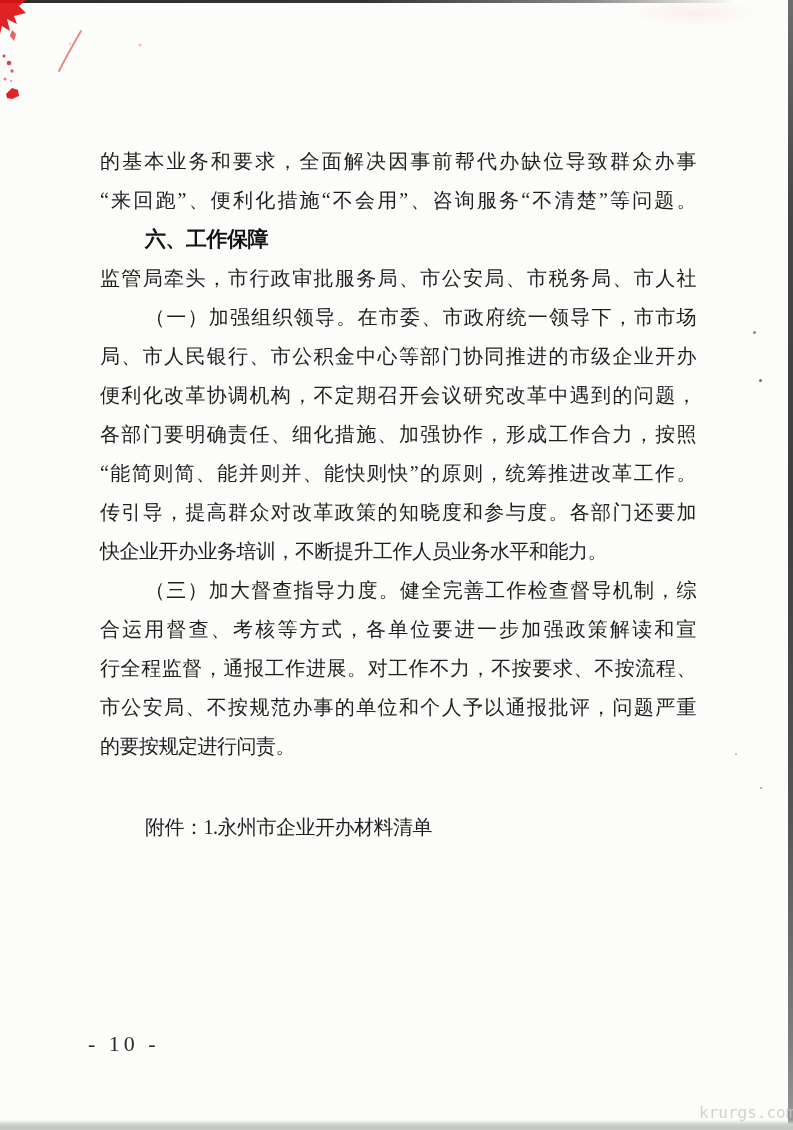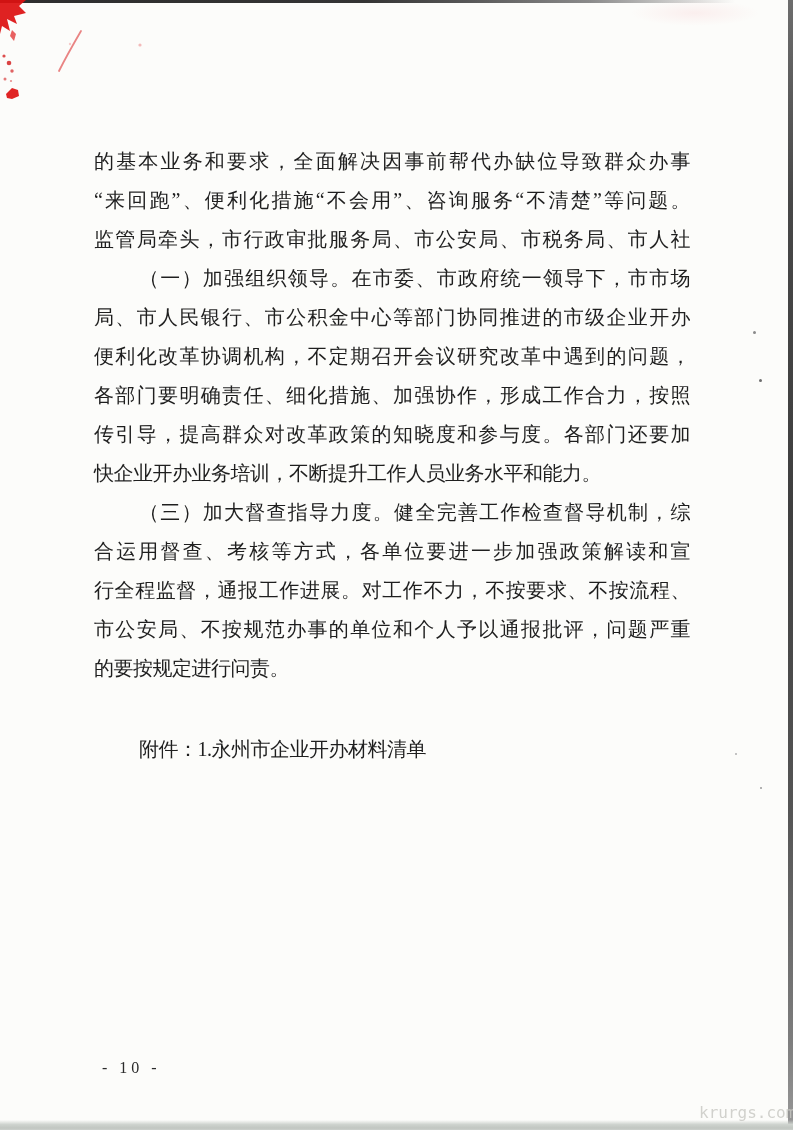--- a/index.html
+++ b/index.html
@@ -30,42 +30,41 @@
   }
   .speck{position:absolute;border-radius:50%;}
   .speck.s1{left:753px;top:331px;width:3px;height:3px;background:#8a8a8a;}
   .speck.s2{left:759px;top:379px;width:3px;height:3px;background:#6d6d6d;}
   .speck.s3{left:760px;top:787px;width:2px;height:2px;background:#9a9a9a;}
   .speck.s4{left:735px;top:753px;width:2px;height:2px;background:#b0b0b0;}
   
   .ink-marks{position:absolute;left:0;top:0;}
   
   .text-block{
-    position:absolute;left:94px;top:142px;width:596px;
+    position:absolute;left:100px;top:142px;width:596px;
   }
   .line{
     height:39px;line-height:39px;
     font-size:20px;letter-spacing:-0.5px;
     white-space:nowrap;
   }
   .line.justify{
     text-align:justify;
     text-align-last:justify;
     white-space:normal;
     overflow:hidden;
   }
   .line.heading{
     font-weight:700;font-size:21px;color:#141414;
   }
   .line.spacer{height:42px;}
   .page-number{
-    position:absolute;left:102px;top:1031px;
-    font-size:16px;letter-spacing:4px;color:#2b2b2b;
+    position:absolute;left:88px;top:1031px;
+    font-size:22px;letter-spacing:4px;color:#2b2b2b;
     font-family:"Liberation Serif","DejaVu Serif",serif;
-    margin-top:28px;
   }
   .watermark{
     position:absolute;left:699px;top:1103px;
     font-family:"DejaVu Sans Mono","Liberation Mono",monospace;
     font-size:16px;color:#c7c7c2;opacity:0.8;
     letter-spacing:0px;white-space:nowrap;
   }
 </style>
 </head>
 <body>
@@ -91,25 +90,27 @@
     <circle cx="5" cy="79" r="1.5" fill="#d42222" opacity="0.6"></circle>
     <circle cx="11" cy="81" r="1.1" fill="#d42222" opacity="0.5"></circle>
     <path d="M6,94 L12,88 L18,90 L19,96 L12,99 L7,98 Z" fill="#dd1111" opacity="0.92"></path>
     <circle cx="140" cy="45" r="1.6" fill="#e86a6a" opacity="0.45"></circle>
     <circle cx="70" cy="44" r="1.2" fill="#e86a6a" opacity="0.35"></circle>
   </svg>
 
   <div class="text-block" id="text-block">
       <div class="line justify">的基本业务和要求，全面解决因事前帮代办缺位导致群众办事</div>
       <div class="line justify">“来回跑”、便利化措施“不会用”、咨询服务“不清楚”等问题。</div>
+      <div class="line heading" style="text-indent: 45px;">六、工作保障</div>
       <div class="line justify">监管局牵头，市行政审批服务局、市公安局、市税务局、市人社</div>
       <div class="line justify" style="text-indent: 45px;">（一）加强组织领导。在市委、市政府统一领导下，市市场</div>
       <div class="line justify">局、市人民银行、市公积金中心等部门协同推进的市级企业开办</div>
       <div class="line justify">便利化改革协调机构，不定期召开会议研究改革中遇到的问题，</div>
       <div class="line justify">各部门要明确责任、细化措施、加强协作，形成工作合力，按照</div>
+      <div class="line justify">“能简则简、能并则并、能快则快”的原则，统筹推进改革工作。</div>
       <div class="line justify">传引导，提高群众对改革政策的知晓度和参与度。各部门还要加</div>
       <div class="line">快企业开办业务培训，不断提升工作人员业务水平和能力。</div>
       <div class="line justify" style="text-indent: 45px;">（三）加大督查指导力度。健全完善工作检查督导机制，综</div>
       <div class="line justify">合运用督查、考核等方式，各单位要进一步加强政策解读和宣</div>
       <div class="line justify">行全程监督，通报工作进展。对工作不力，不按要求、不按流程、</div>
       <div class="line justify">市公安局、不按规范办事的单位和个人予以通报批评，问题严重</div>
       <div class="line">的要按规定进行问责。</div>
       <div class="line spacer"></div>
       <div class="line" style="text-indent: 45px;">附件：1.永州市企业开办材料清单</div>
     </div>

